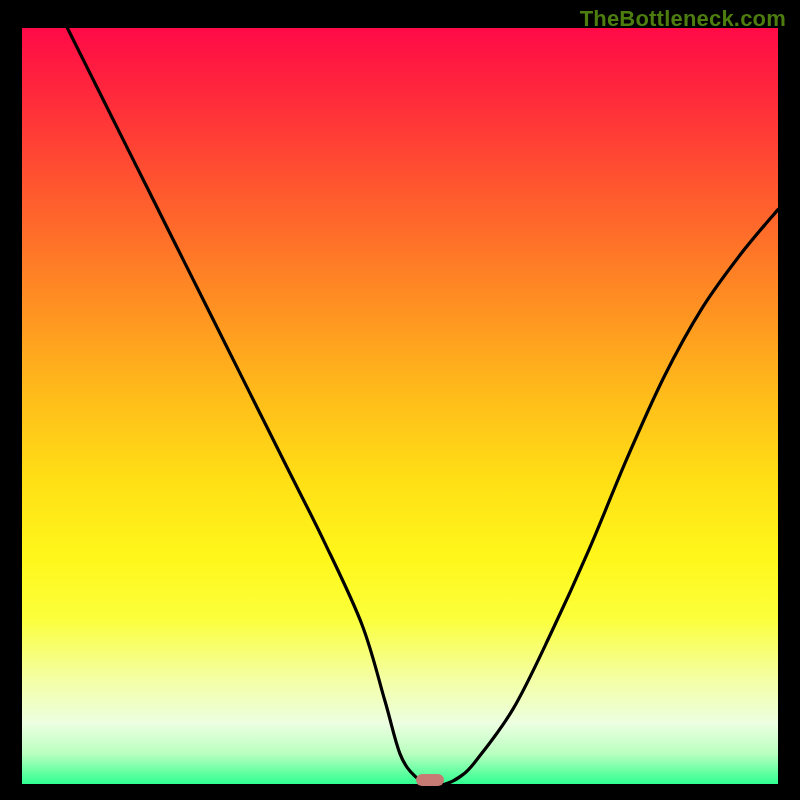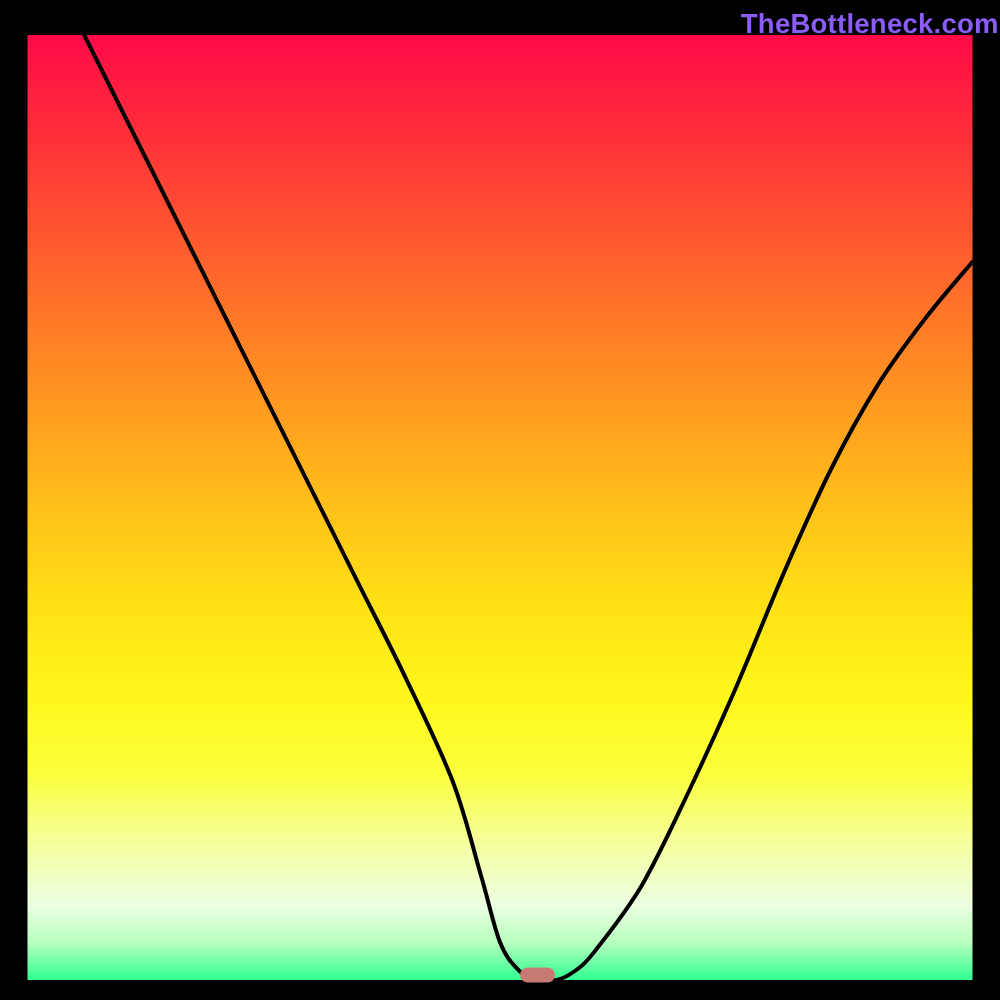--- a/index.html
+++ b/index.html
@@ -13,22 +13,22 @@
   }
   .frame {
     position: relative;
     width: 800px;
     height: 800px;
     background: #000;
   }
   .watermark {
     position: absolute;
     top: 6px;
-    right: 1px;
-    color: #8b5cf6;
+    right: 14px;
+    color: #4d7c0f;
     font-size: 22px;
     font-weight: 600;
     letter-spacing: 0.2px;
     z-index: 10;
   }
   .plot {
     position: absolute;
     left: 22px;
     top: 28px;
     width: 756px;

